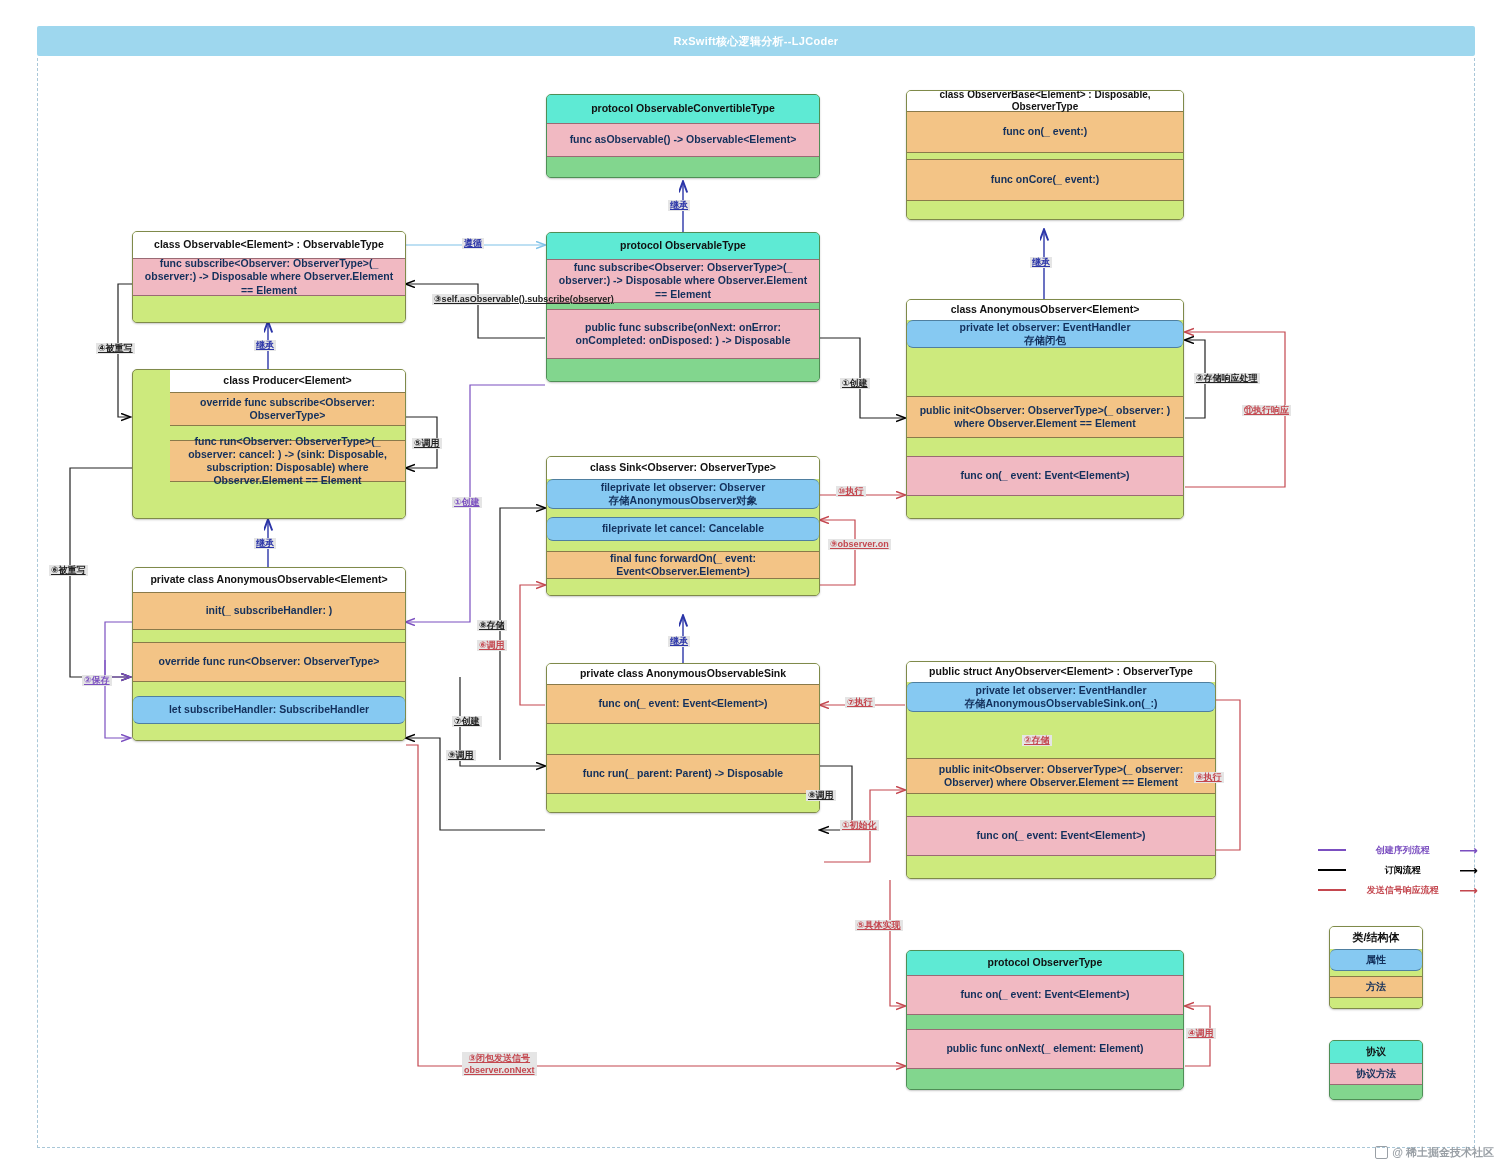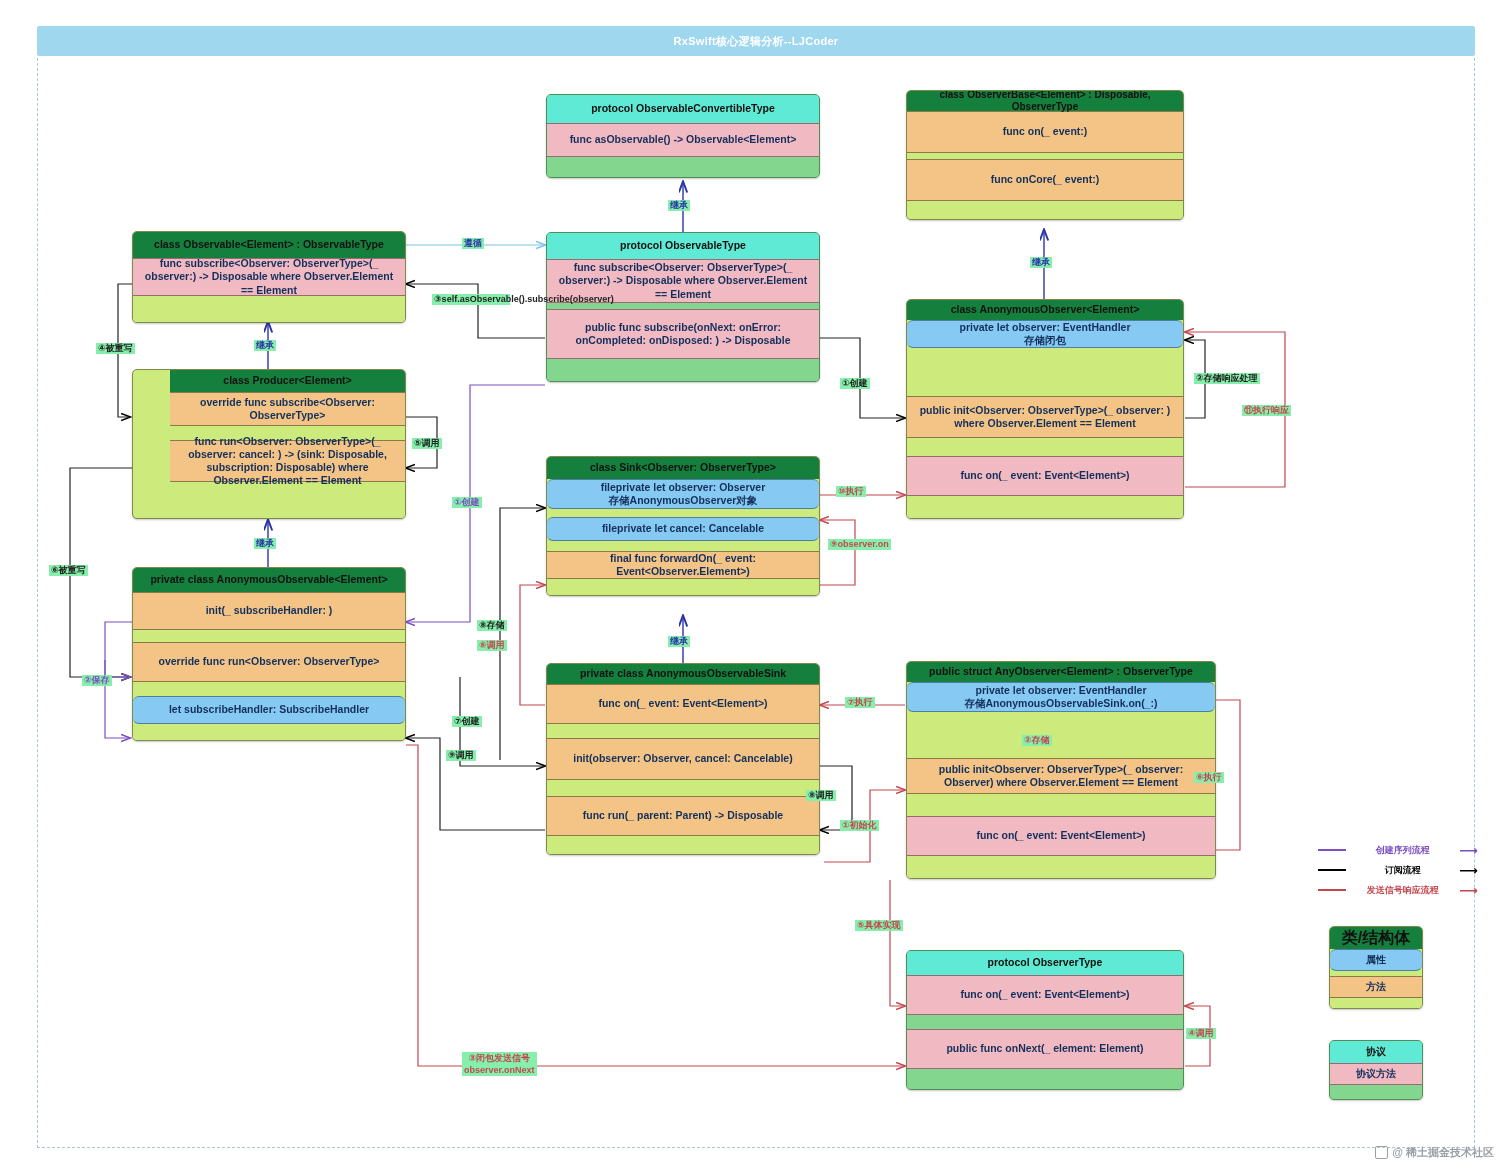--- a/index.html
+++ b/index.html
@@ -30,32 +30,32 @@
     background:#cdea7d;
   }
   .uml.proto{border-color:#4f8f56;background:#82d68e;}
   .row{
     box-sizing:border-box;width:100%;
     display:flex;align-items:center;justify-content:center;
     text-align:center;line-height:1.25;
     font-size:10.5px;font-weight:bold;color:#1a1a1a;
     padding:2px 6px;
   }
-  .r-head{background:#15803d;color:#111;}
+  .r-head{background:#ffffff;color:#111;}
   .proto .r-head{background:#5eead4;}
   .r-gap{background:#cdea7d;}
   .proto .r-gap{background:#82d68e;}
   .r-method{background:#f3c486;border-top:1px solid #8a7a4a;border-bottom:1px solid #8a7a4a;color:#13305c;}
   .r-prop{background:#86c9f2;border-top:1px solid #4f7fa0;border-bottom:1px solid #4f7fa0;color:#13305c;border-radius:6px;}
   .r-pmethod{background:#f1b9c2;border-top:1px solid #9a6a74;border-bottom:1px solid #9a6a74;color:#13305c;}
 
   
   .lbl{
     position:absolute;font-size:9px;font-weight:bold;white-space:nowrap;
-    color:#222;background:#86efac;padding:0 2px;line-height:1.25;
+    color:#222;background:#e5e5e5;padding:0 2px;line-height:1.25;text-decoration:underline;
   }
   .lbl.blue{color:#2b35a8;}
   .lbl.purple{color:#7b4fc0;}
   .lbl.red{color:#c4474f;}
   .lbl.black{color:#222;}
   .lbl.wrap{white-space:normal;width:74px;text-align:center;}
 
   
   .legend-lines{position:absolute;left:1318px;top:840px;width:160px;}
   .leg-row{display:flex;align-items:center;height:20px;gap:4px;}
@@ -212,21 +212,20 @@
     <div class="row r-prop" style="height:24px">fileprivate let cancel: Cancelable</div>
     <div class="row r-gap" style="height:10px"></div>
     <div class="row r-method" style="height:28px">final func forwardOn(_ event: Event&lt;Observer.Element&gt;)</div>
     <div class="row r-gap" style="height:16px"></div>
   </div>
 
   <div class="uml" style="left:546px;top:663px;width:274px;">
     <div class="row r-head" style="height:20px">private class AnonymousObservableSink</div>
     <div class="row r-method" style="height:40px">func on(_ event: Event&lt;Element&gt;)</div>
     <div class="row r-gap" style="height:14px"></div>
-    <div class="row r-method" style="height:42px">init(observer: Observer, cancel: Cancelable)</div>
     <div class="row r-gap" style="height:16px"></div>
     <div class="row r-method" style="height:40px">func run(_ parent: Parent) -&gt; Disposable</div>
     <div class="row r-gap" style="height:18px"></div>
   </div>
 
   <div class="uml" style="left:906px;top:90px;width:278px;">
     <div class="row r-head" style="height:20px;font-size:10px">class ObserverBase&lt;Element&gt; : Disposable, ObserverType</div>
     <div class="row r-method" style="height:42px">func on(_ event:)</div>
     <div class="row r-gap" style="height:6px"></div>
     <div class="row r-method" style="height:42px">func onCore(_ event:)</div>
@@ -311,21 +310,21 @@
       <span class="leg-arrow">⟶</span>
     </div>
     <div class="leg-row leg-red">
       <span class="leg-seg"></span>
       <span class="leg-txt">发送信号响应流程</span>
       <span class="leg-arrow">⟶</span>
     </div>
   </div>
 
   <div class="uml" style="left:1329px;top:926px;width:94px;">
-    <div class="row r-head" style="height:22px;font-size:16px">类/结构体</div>
+    <div class="row r-head" style="height:22px;font-size:11px">类/结构体</div>
     <div class="row r-prop" style="height:22px;font-size:10px">属性</div>
     <div class="row r-gap" style="height:5px"></div>
     <div class="row r-method" style="height:22px;font-size:10px">方法</div>
     <div class="row r-gap" style="height:10px"></div>
   </div>
 
   <div class="uml proto" style="left:1329px;top:1040px;width:94px;">
     <div class="row r-head" style="height:22px;font-size:10px">协议</div>
     <div class="row r-pmethod" style="height:22px;font-size:10px">协议方法</div>
     <div class="row r-gap" style="height:14px"></div>

